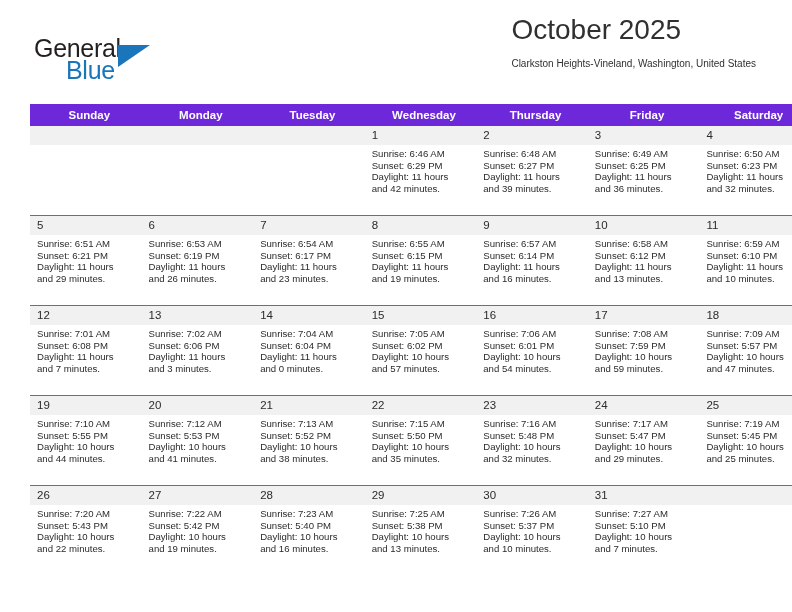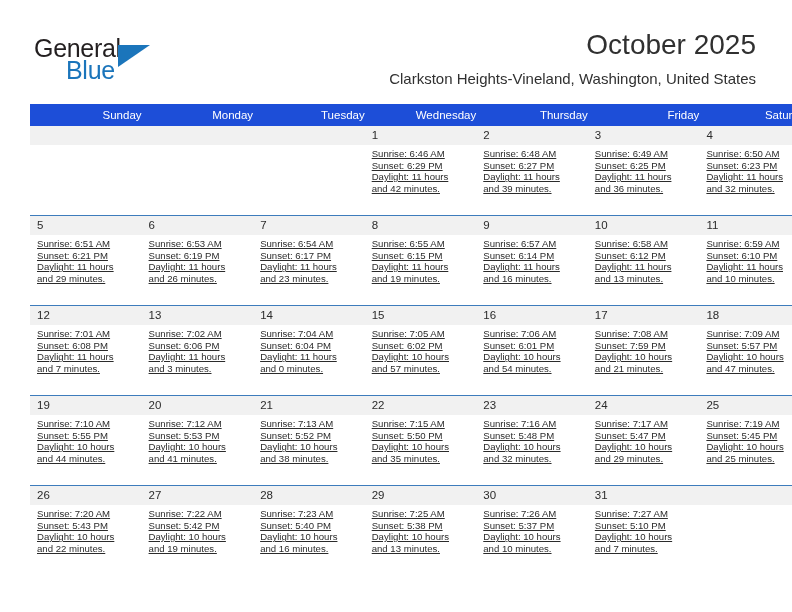--- a/index.html
+++ b/index.html
@@ -60,58 +60,58 @@
     top: 11px;
     width: 0;
     height: 0;
     border-left: 32px solid #1b75bb;
     border-bottom: 22px solid transparent;
   }
 
   .title-block {
     position: absolute;
     right: 36px;
-    top: 28px;
-    text-align: right;
+    top: 13px;
+    text-align: left;
     margin-left: 40px;
   }
   .month-title {
     font-size: 28px;
     font-weight: normal;
     color: #303030;
     line-height: 34px;
     white-space: nowrap;
   }
   .location-title {
     margin-top: 7px;
-    font-size: 15px;
+    font-size: 10px;
     font-weight: normal;
     color: #303030;
     line-height: 19px;
     white-space: nowrap;
   }
 
   
   .calendar {
     position: absolute;
     left: 30px;
     top: 104px;
     width: 732px;
   }
   table.cal {
     border-collapse: collapse;
     table-layout: fixed;
     width: 732px;
   }
   table.cal th {
-    background: #1d4ed8;
+    background: #6d28d9;
     color: #ffffff;
     font-size: 11.5px;
-    font-weight: normal;
-    text-align: right;
+    font-weight: bold;
+    text-align: center;
     padding: 5px 0 5px 7px;
     height: 12px;
     border: none;
     width: 104.57px;
   }
   table.cal td {
     vertical-align: top;
     padding: 0;
     border: none;
     border-top: 1px solid #3d7cbc;
@@ -131,21 +131,20 @@
     min-height: 13px;
   }
   .daynum.empty {
     color: transparent;
   }
   .cell-body {
     padding: 3px 6px 0 7px;
     font-size: 9.6px;
     line-height: 11.6px;
     color: #2b2b2b;
-    text-decoration: underline;
   }
   .cell-body div {
     white-space: nowrap;
   }
   td.blank .daynum {
     background: #f1f1f1;
   }
   td.blank .cell-body { visibility: hidden; }
 </style>
 </head>
@@ -342,21 +341,21 @@
                 <div>Daylight: 10 hours</div>
                 <div>and 54 minutes.</div>
               </div>
             </td>
             <td class="day-cell">
               <div class="daynum">17</div>
               <div class="cell-body">
                 <div>Sunrise: 7:08 AM</div>
                 <div>Sunset: 7:59 PM</div>
                 <div>Daylight: 10 hours</div>
-                <div>and 21 minutes.</div>
+                <div>and 59 minutes.</div>
               </div>
             </td>
             <td class="day-cell">
               <div class="daynum">18</div>
               <div class="cell-body">
                 <div>Sunrise: 7:09 AM</div>
                 <div>Sunset: 5:57 PM</div>
                 <div>Daylight: 10 hours</div>
                 <div>and 47 minutes.</div>
               </div>

